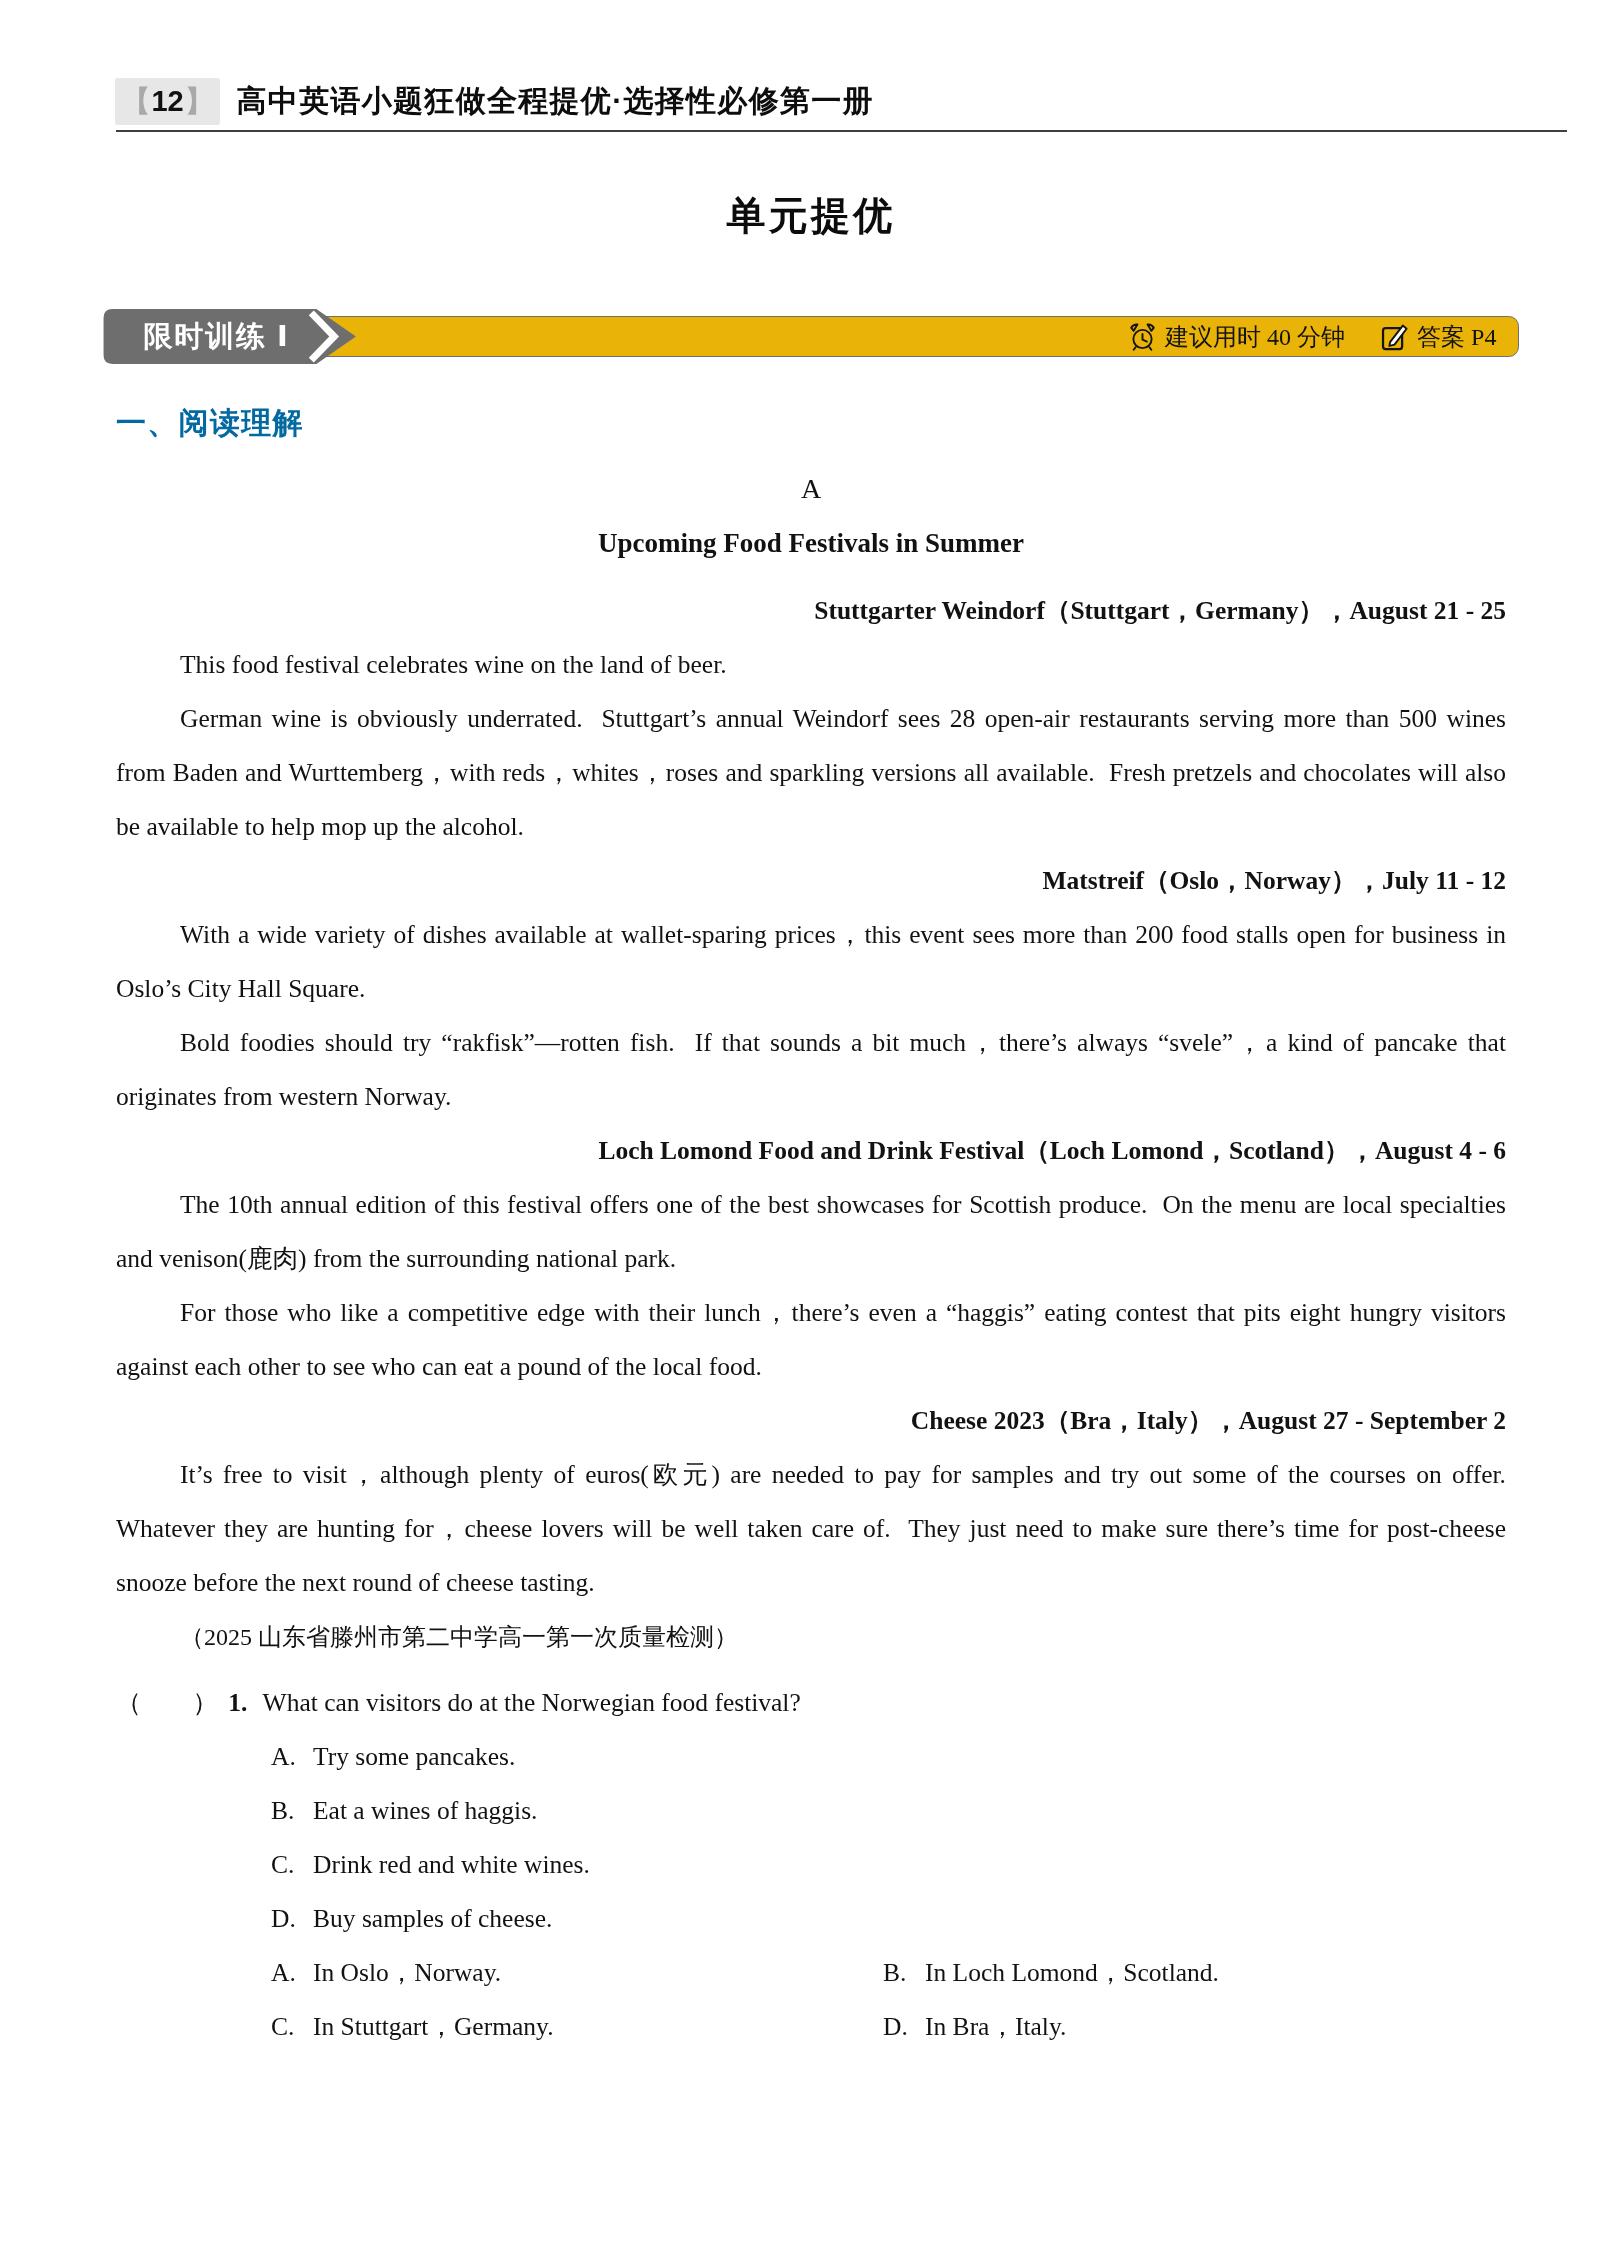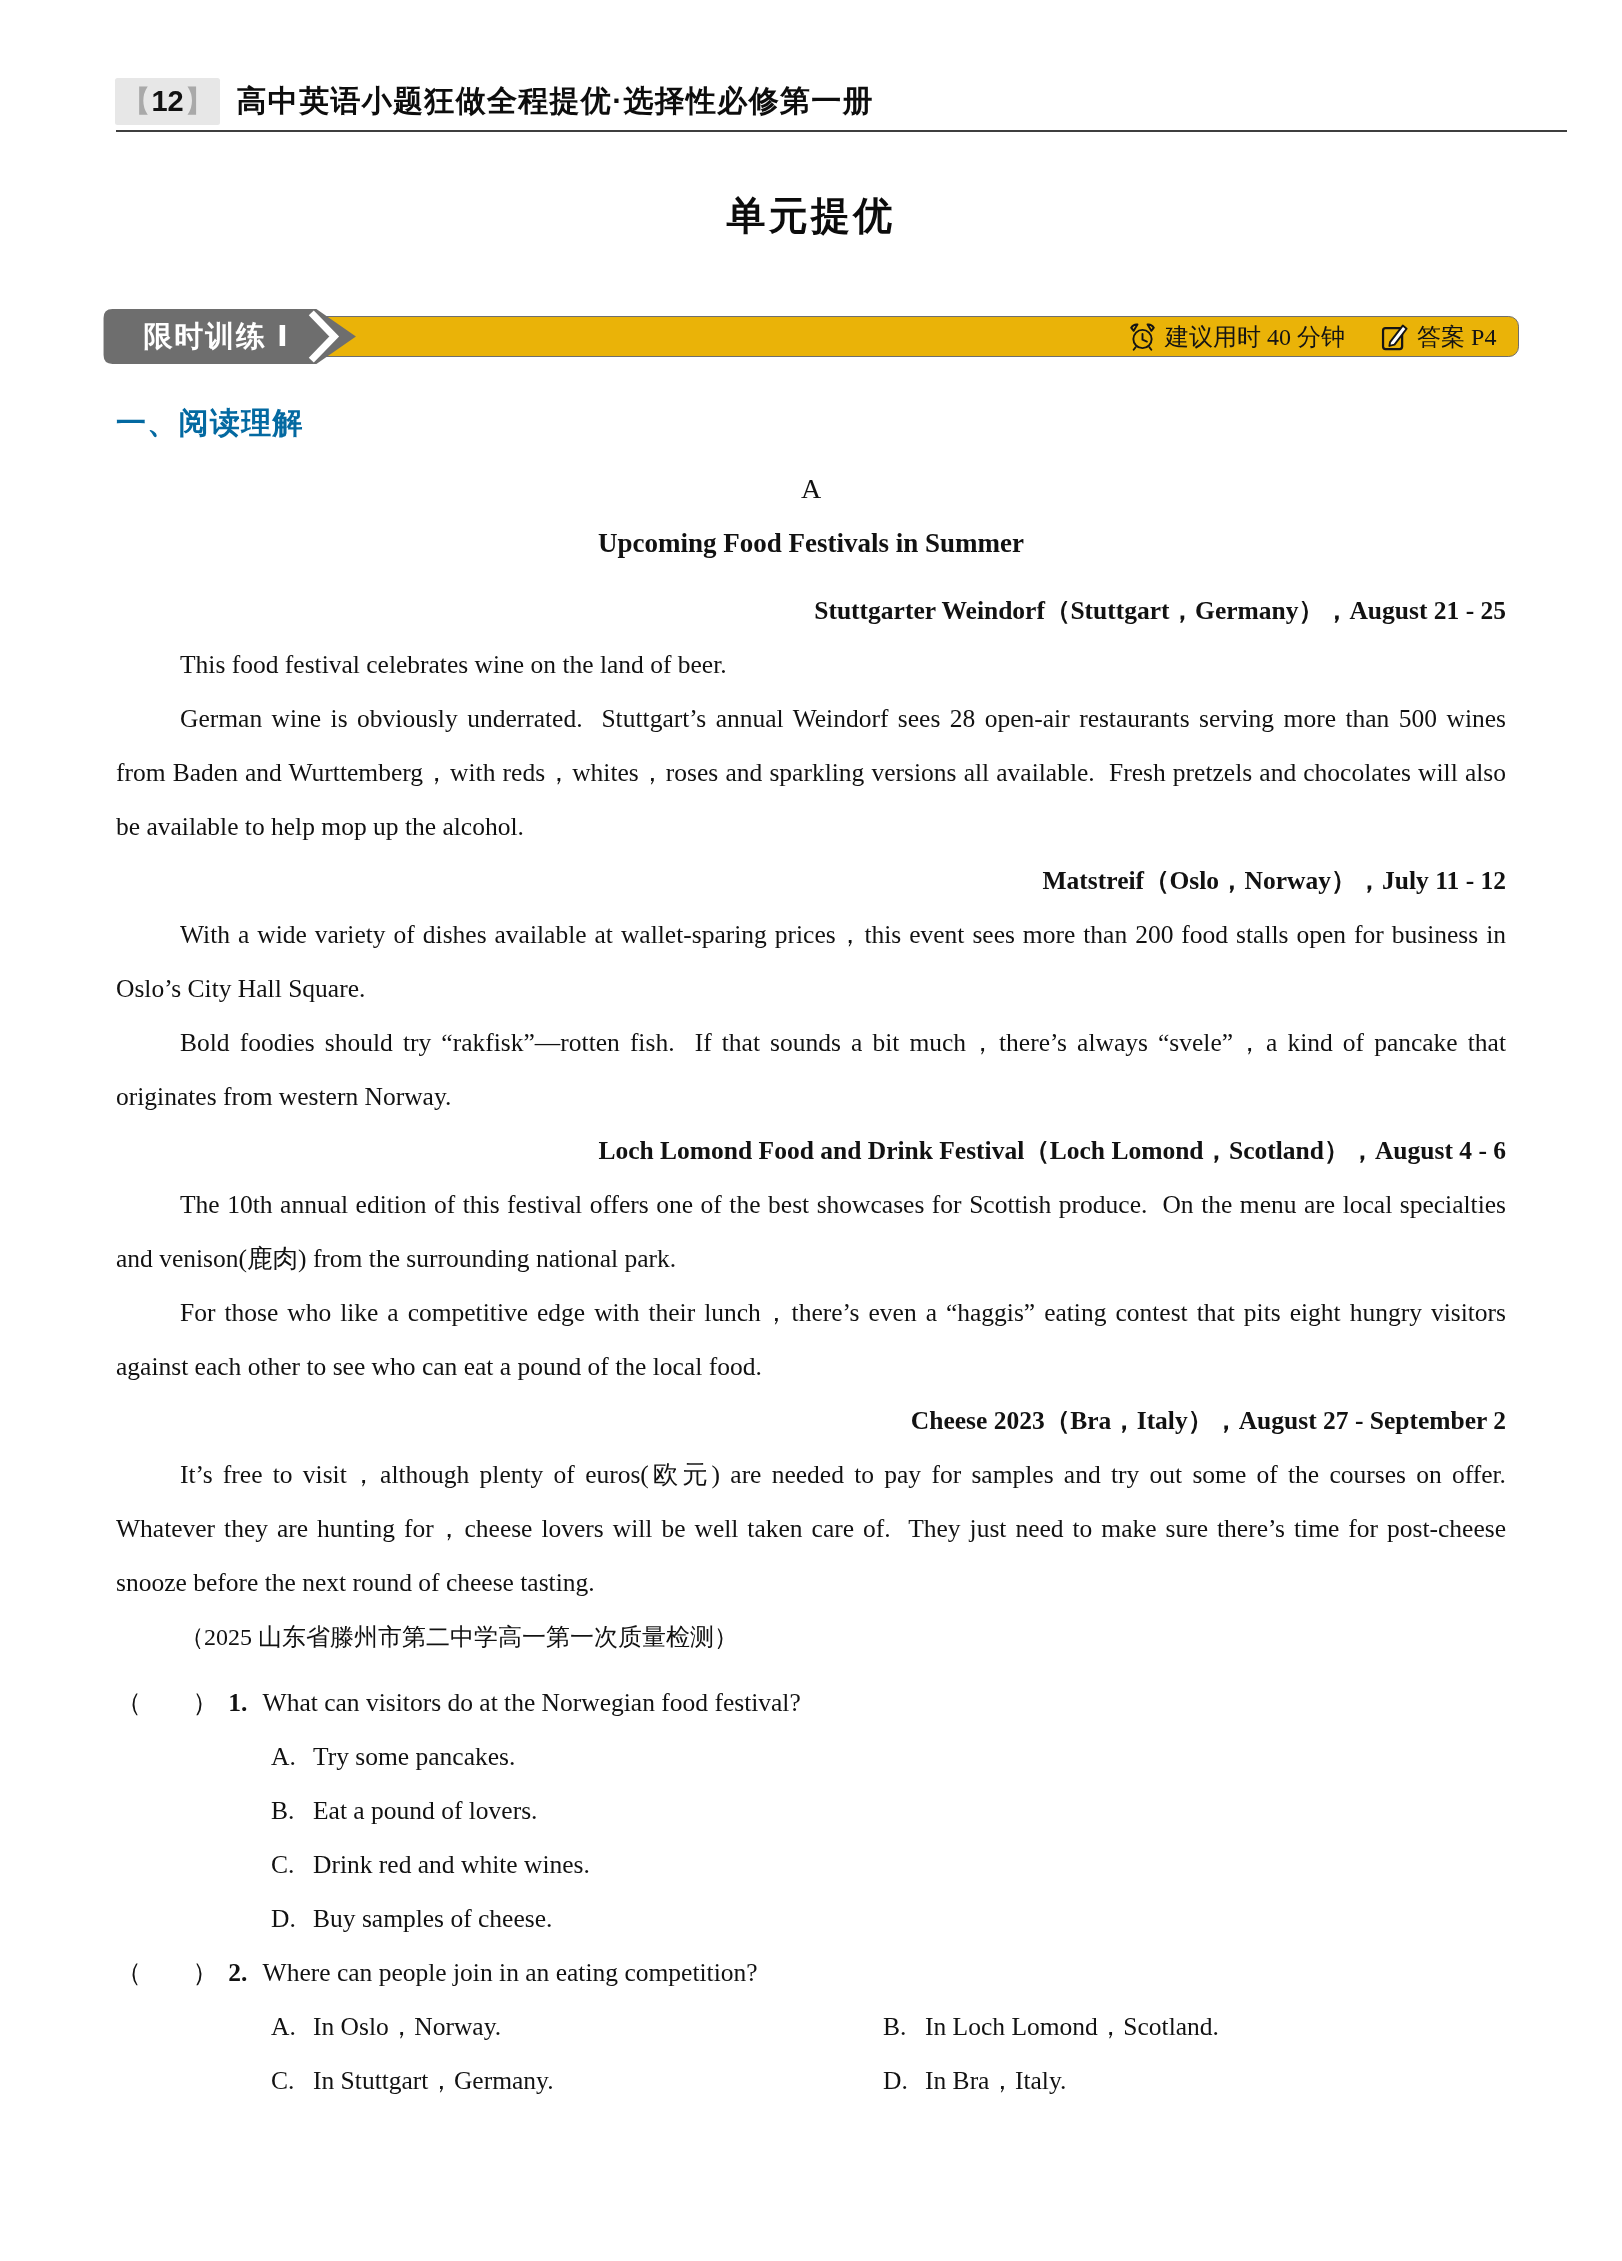--- a/index.html
+++ b/index.html
@@ -134,32 +134,29 @@
 
   <div class="questions">
 
     <div class="question-line">
       <span>（　　）</span><span class="num">1.</span><span class="prompt">What can visitors do at the Norwegian food festival?</span>
     </div>
     <div class="opt">
       <span class="opt-label">A.</span><span>Try some pancakes.</span>
     </div>
     <div class="opt">
-      <span class="opt-label">B.</span><span>Eat a pound of lovers.</span>
+      <span class="opt-label">B.</span><span>Eat a wines of haggis.</span>
     </div>
     <div class="opt">
       <span class="opt-label">C.</span><span>Drink red and white wines.</span>
     </div>
     <div class="opt">
       <span class="opt-label">D.</span><span>Buy samples of cheese.</span>
     </div>
 
-    <div class="question-line">
-      <span>（　　）</span><span class="num">2.</span><span class="prompt">Where can people join in an eating competition?</span>
-    </div>
     <div class="opt-grid">
       <div class="opt2 c1">
         <span class="opt-label">A.</span><span>In Oslo，Norway.</span>
       </div>
       <div class="opt2">
         <span class="opt-label">B.</span><span>In Loch Lomond，Scotland.</span>
       </div>
     </div>
     <div class="opt-grid">
       <div class="opt2 c1">

